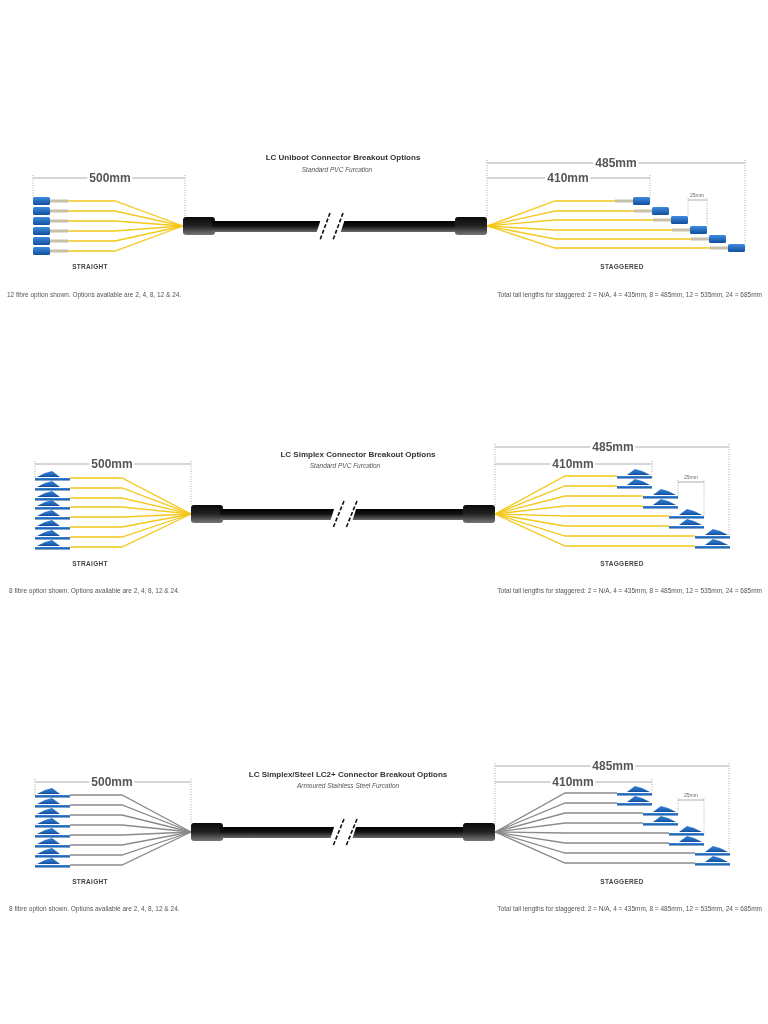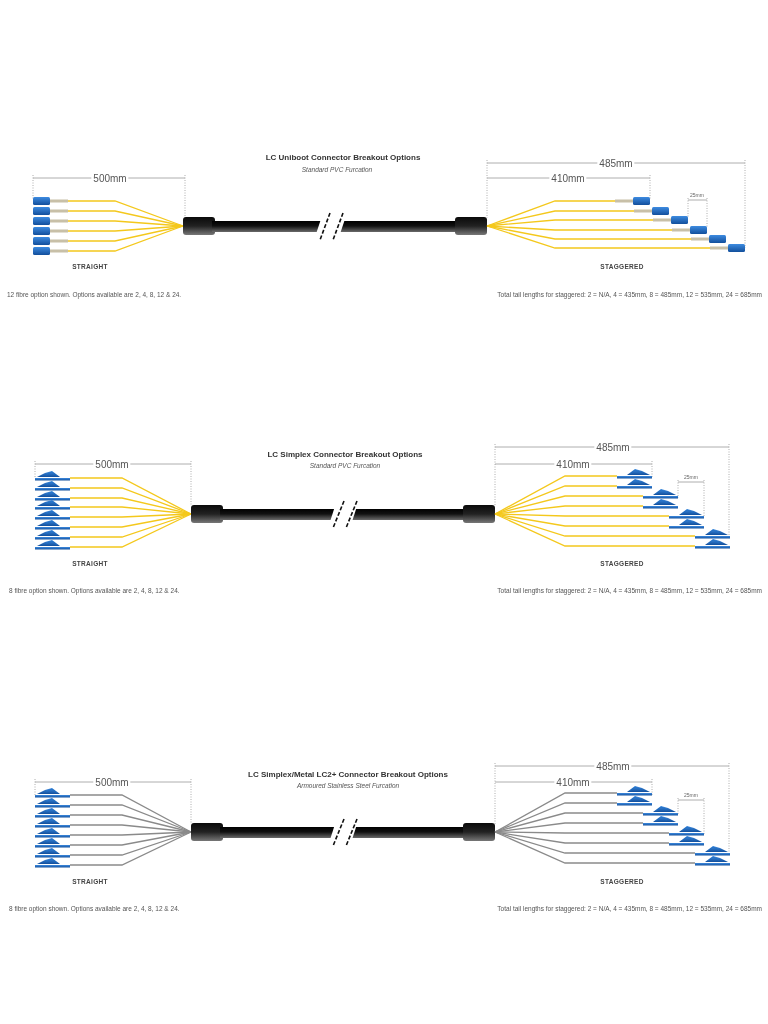--- a/index.html
+++ b/index.html
@@ -2,21 +2,21 @@
 <html><head>
 <meta charset="utf-8">
 <style>
   html, body { margin: 0; padding: 0; background: #ffffff; }
   body { width: 768px; height: 1024px; position: relative; overflow: hidden;
          font-family: "Liberation Sans", "DejaVu Sans", sans-serif; color: #333; }
   .panel { position: absolute; left: 0; width: 768px; }
   .panel svg { position: absolute; left: 0; top: 0; }
   .title { position: absolute; font-size: 8px; font-weight: bold; color: #333; text-align: center; white-space: nowrap; transform: translateX(-50%); }
   .subtitle { position: absolute; font-size: 6.5px; font-style: italic; color: #555; text-align: center; white-space: nowrap; transform: translateX(-50%); }
-  .dim { position: absolute; font-size: 10px; color: #555; background: #fff; padding: 0 2px; white-space: nowrap; transform: translate(-50%, -50%); }
+  .dim { position: absolute; font-size: 12px; color: #555; background: #fff; padding: 0 2px; white-space: nowrap; transform: translate(-50%, -50%); font-weight: bold; }
   .dim-small { position: absolute; font-size: 5px; color: #666; white-space: nowrap; transform: translate(-50%, -50%); }
   .label { position: absolute; font-size: 6.5px; font-weight: bold; color: #444; letter-spacing: 0.3px; white-space: nowrap; transform: translateX(-50%); }
   .note { position: absolute; font-size: 6.5px; color: #555; white-space: nowrap; }
   .note-right { transform: translateX(-100%); }
 </style>
 </head>
 <body>
 
 <svg width="0" height="0" style="position:absolute">
   <defs>
@@ -272,21 +272,21 @@
           <path d="M10,-1 L18,-7 L25,-5 L33,-1 Z"></path>
           <path d="M13,-2 L18,-6 L24,-3" stroke="#1f6fc4" stroke-width="0.7" fill="none"></path>
         </g>
       <g transform="translate(695,546)">
           <path d="M0,0 L35,0 L35,2.5 L0,2.5 Z"></path>
           <path d="M10,-1 L18,-7 L25,-5 L33,-1 Z"></path>
           <path d="M13,-2 L18,-6 L24,-3" stroke="#1f6fc4" stroke-width="0.7" fill="none"></path>
         </g>
     </g>
   </svg>
-  <div class="title" style="left:345px; top:450px;">LC Simplex Connector Breakout Options</div>
+  <div class="title" style="left:358px; top:450px;">LC Simplex Connector Breakout Options</div>
   <div class="subtitle" style="left:345px; top:462px;">Standard PVC Furcation</div>
   <div class="dim" style="left:112px; top:464px;">500mm</div>
   <div class="dim" style="left:613px; top:447px;">485mm</div>
   <div class="dim" style="left:573px; top:464px;">410mm</div>
   <div class="dim-small" style="left:691px; top:477px;">25mm</div>
   <div class="label" style="left:90px; top:560px;">STRAIGHT</div>
   <div class="label" style="left:622px; top:560px;">STAGGERED</div>
   <div class="note" style="left:9px; top:587px;">8 fibre option shown. Options available are 2, 4, 8, 12 &amp; 24.</div>
   <div class="note note-right" style="left:762px; top:587px;">Total tail lengths for staggered: 2 = N/A, 4 = 435mm, 8 = 485mm, 12 = 535mm, 24 = 685mm</div>
 </div>
@@ -414,21 +414,21 @@
           <path d="M10,-1 L18,-7 L25,-5 L33,-1 Z"></path>
           <path d="M13,-2 L18,-6 L24,-3" stroke="#1f6fc4" stroke-width="0.7" fill="none"></path>
         </g>
       <g transform="translate(695,863)">
           <path d="M0,0 L35,0 L35,2.5 L0,2.5 Z"></path>
           <path d="M10,-1 L18,-7 L25,-5 L33,-1 Z"></path>
           <path d="M13,-2 L18,-6 L24,-3" stroke="#1f6fc4" stroke-width="0.7" fill="none"></path>
         </g>
     </g>
   </svg>
-  <div class="title" style="left:348px; top:770px;">LC Simplex/Metal LC2+ Connector Breakout Options</div>
+  <div class="title" style="left:348px; top:770px;">LC Simplex/Steel LC2+ Connector Breakout Options</div>
   <div class="subtitle" style="left:348px; top:782px;">Armoured Stainless Steel Furcation</div>
   <div class="dim" style="left:112px; top:782px;">500mm</div>
   <div class="dim" style="left:613px; top:766px;">485mm</div>
   <div class="dim" style="left:573px; top:782px;">410mm</div>
   <div class="dim-small" style="left:691px; top:795px;">25mm</div>
   <div class="label" style="left:90px; top:878px;">STRAIGHT</div>
   <div class="label" style="left:622px; top:878px;">STAGGERED</div>
   <div class="note" style="left:9px; top:905px;">8 fibre option shown. Options available are 2, 4, 8, 12 &amp; 24.</div>
   <div class="note note-right" style="left:762px; top:905px;">Total tail lengths for staggered: 2 = N/A, 4 = 435mm, 8 = 485mm, 12 = 535mm, 24 = 685mm</div>
 </div>

